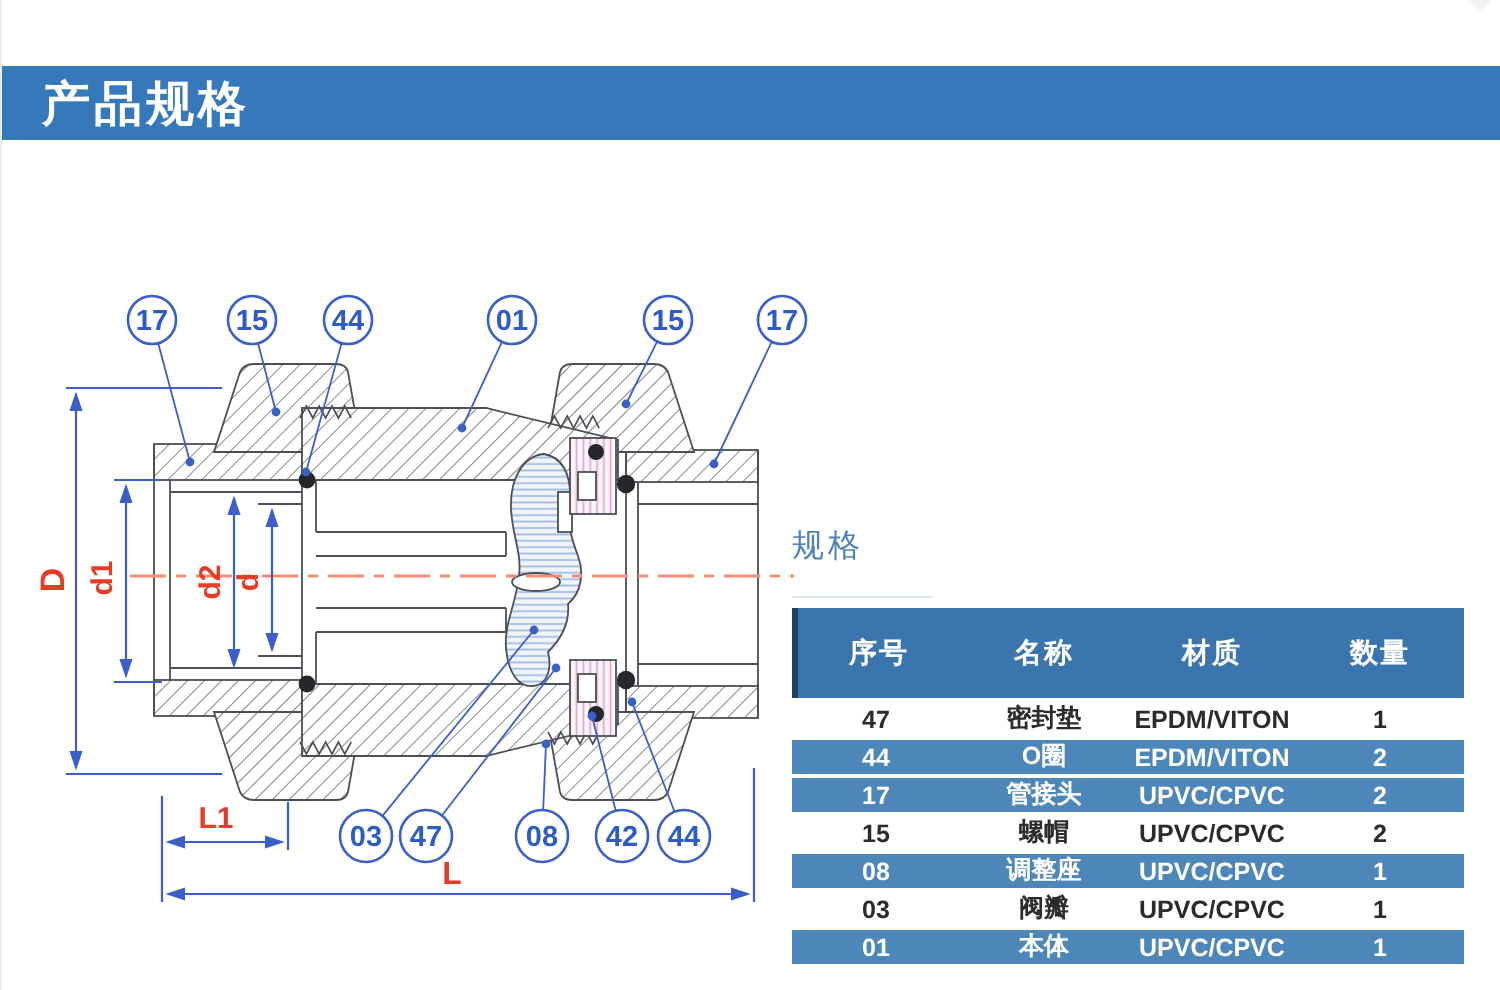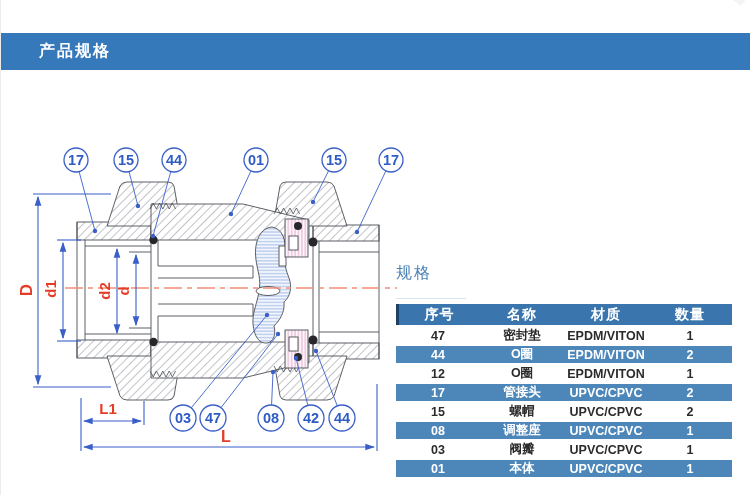--- a/index.html
+++ b/index.html
@@ -6,39 +6,39 @@
   .page{
     position:relative;width:750px;height:495px;background:#ffffff;
     font-family:"Liberation Sans","DejaVu Sans",sans-serif;
     overflow:hidden;border-left:1px solid #ececec;box-sizing:border-box;
   }
   .banner{
     position:absolute;left:0;top:33px;width:750px;height:37px;
     background:#3579bb;display:flex;align-items:center;
   }
   .banner span{
-    color:#ffffff;font-size:16px;font-weight:bold;letter-spacing:2px;
-    padding-left:38px;
+    color:#ffffff;font-size:24px;font-weight:bold;letter-spacing:2px;
+    padding-left:20px;
   }
   .swoosh{
     position:absolute;right:8px;top:-6px;width:46px;height:34px;
     border-right:7px solid #f1f1f1;transform:rotate(-52deg);opacity:.8;
   }
   #diagram{position:absolute;left:0;top:0;width:750px;height:495px;}
   .spec{position:absolute;left:395px;top:263px;width:336px;}
   .spec-title{
     color:#4d82b8;font-size:16px;letter-spacing:2px;padding-bottom:14px;
     border-bottom:1px solid #d8e6f2;width:70px;margin-bottom:3px;
   }
   table.spec-table{
     width:336px;border-collapse:separate;border-spacing:0 2px;table-layout:fixed;
   }
   table.spec-table th{
     background:#3a75ad;color:#ffffff;font-size:14px;font-weight:bold;
-    height:21px;text-align:center;padding:0;letter-spacing:1px;
+    height:21px;text-align:center;padding:12px;letter-spacing:1px;
   }
   table.spec-table th:first-child{border-left:3px solid #1e4166;}
   table.spec-table td{
     height:16px;font-size:12.5px;text-align:center;padding:0;color:#2b2b2b;
     font-weight:bold;
   }
   tr.striped td{background:#4d87ba;color:#ffffff;}
 </style>
 </head>
 <body>
@@ -234,26 +234,20 @@
             <td>密封垫</td>
             <td>EPDM/VITON</td>
             <td>1</td>
           </tr>
           <tr class="striped">
             <td>44</td>
             <td>O圈</td>
             <td>EPDM/VITON</td>
             <td>2</td>
           </tr>
-          <tr class="plain">
-            <td>12</td>
-            <td>O圈</td>
-            <td>EPDM/VITON</td>
-            <td>1</td>
-          </tr>
           <tr class="striped">
             <td>17</td>
             <td>管接头</td>
             <td>UPVC/CPVC</td>
             <td>2</td>
           </tr>
           <tr class="plain">
             <td>15</td>
             <td>螺帽</td>
             <td>UPVC/CPVC</td>

